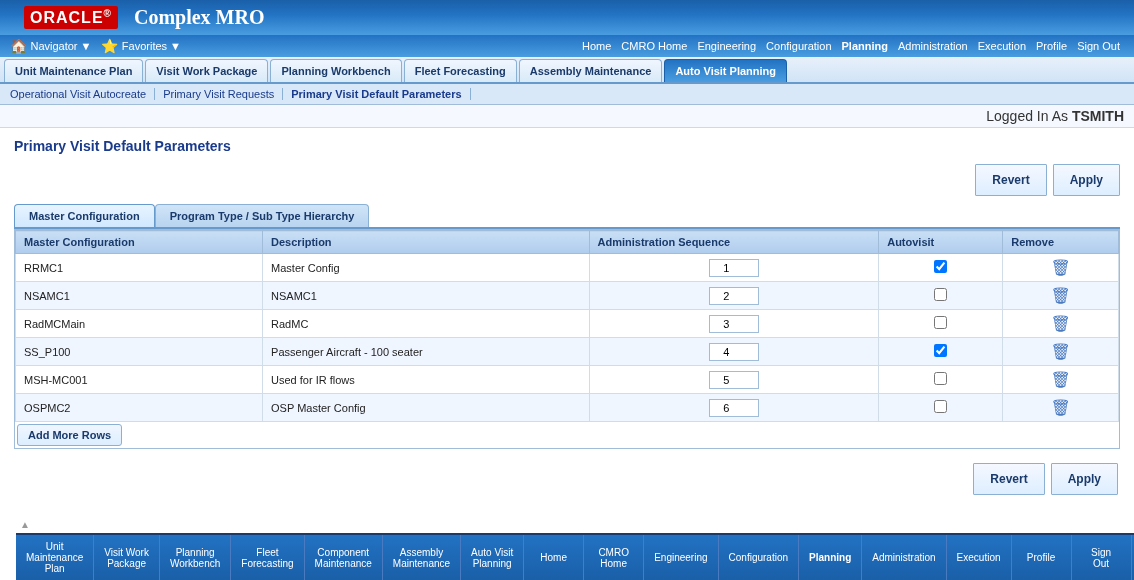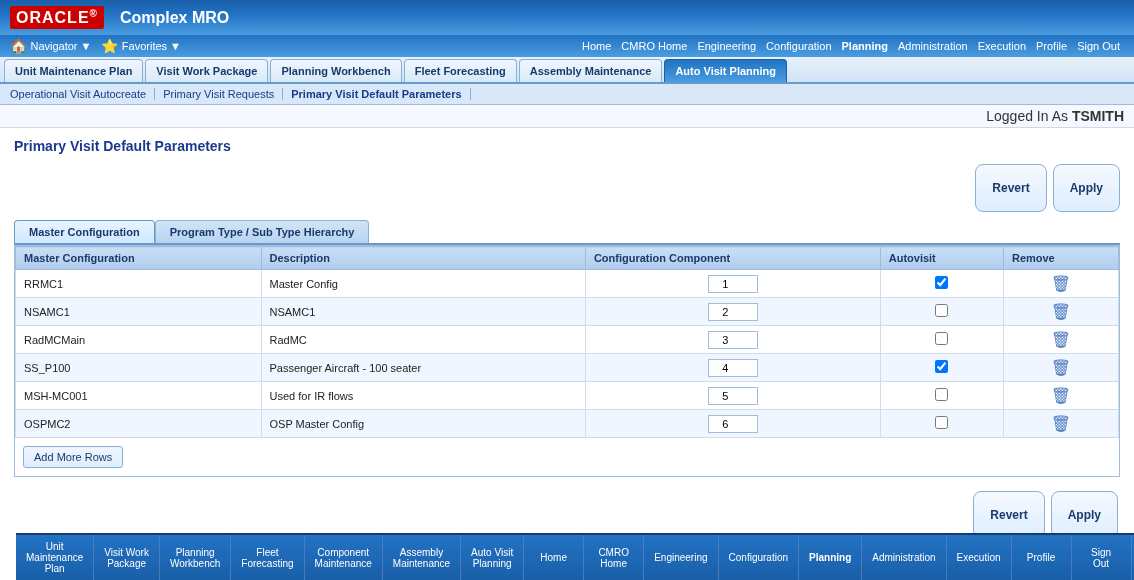--- a/index.html
+++ b/index.html
@@ -1,39 +1,39 @@
 <!DOCTYPE html>
 <html><head>
   <meta charset="utf-8">
   <style>
     * { margin: 0; padding: 0; box-sizing: border-box; }
     body { font-family: Arial, sans-serif; font-size: 12px; background: #fff; width: 1134px; overflow-x: hidden; }
 
     
     .top-header {
       background: linear-gradient(180deg, #1a5fa8 0%, #2272c3 40%, #4a9de0 100%);
-      padding: 6px 10px;
-      display: flex;
-      align-items: center;
+      padding: 6px 24px;
+      display: flex;
       gap: 16px;
     }
     .oracle-logo {
       color: #fff;
       font-size: 16px;
       font-weight: bold;
       letter-spacing: 1px;
       background: #c00;
       padding: 2px 6px;
       border-radius: 2px;
     }
     .oracle-logo span { color: #fff; font-size: 10px; vertical-align: super; }
     .app-title {
       color: #fff;
-      font-size: 16px;
-      font-weight: bold;
+      font-size: 20px;
+      font-weight: bold;
+      font-family: Liberation Serif, serif;
     }
     .header-nav {
       margin-left: auto;
       display: flex;
       align-items: center;
       gap: 2px;
     }
     .header-nav a {
       color: #fff;
       text-decoration: none;
@@ -129,24 +129,24 @@
     }
 
     
     .action-bar {
       display: flex;
       justify-content: flex-end;
       gap: 6px;
       margin-bottom: 8px;
     }
     .btn {
-      padding: 16px 16px;
+      padding: 8px 16px;
       font-size: 12px;
       border: 1px solid #8ab0d4;
-      border-radius: 8px;
+      border-radius: 1px;
       cursor: pointer;
       background: linear-gradient(180deg, #f5f8ff 0%, #ddeeff 100%);
       color: #1a3a6b;
       font-weight: bold;
     }
 
     
     .inner-tab-bar {
       display: flex;
       gap: 0;
@@ -216,22 +216,21 @@
     }
 
     .add-rows-btn {
       background: linear-gradient(180deg, #f0f6ff 0%, #ddeeff 100%);
       border: 1px solid #8ab0d4;
       border-radius: 3px;
       padding: 4px 10px;
       font-size: 11px;
       cursor: pointer;
       color: #1a3a6b;
-      margin: 6px;
-      font-weight: normal;
+      font-weight: bold;
     }
 
     
     .bottom-action-bar {
       display: flex;
       justify-content: flex-end;
       gap: 6px;
       margin-top: 14px;
       padding-right: 2px;
     }
@@ -334,21 +333,21 @@
     <div class="inner-tab active">Master Configuration</div>
     <div class="inner-tab">Program Type / Sub Type Hierarchy</div>
   </div>
 
   <div class="data-table-wrapper">
     <table class="data-table">
       <thead>
         <tr>
           <th>Master Configuration</th>
           <th>Description</th>
-          <th>Configuration Component</th>
+          <th>Administration Sequence</th>
           <th>Autovisit</th>
           <th>Remove</th>
         </tr>
       </thead>
       <tbody id="table-body">
       <tr>
             <td>RRMC1</td>
             <td>Master Config</td>
             <td style="text-align: center;"><input type="number" value="1" style=""></td>
             <td style="text-align: center;"><input type="checkbox" checked="" style=""></td>

